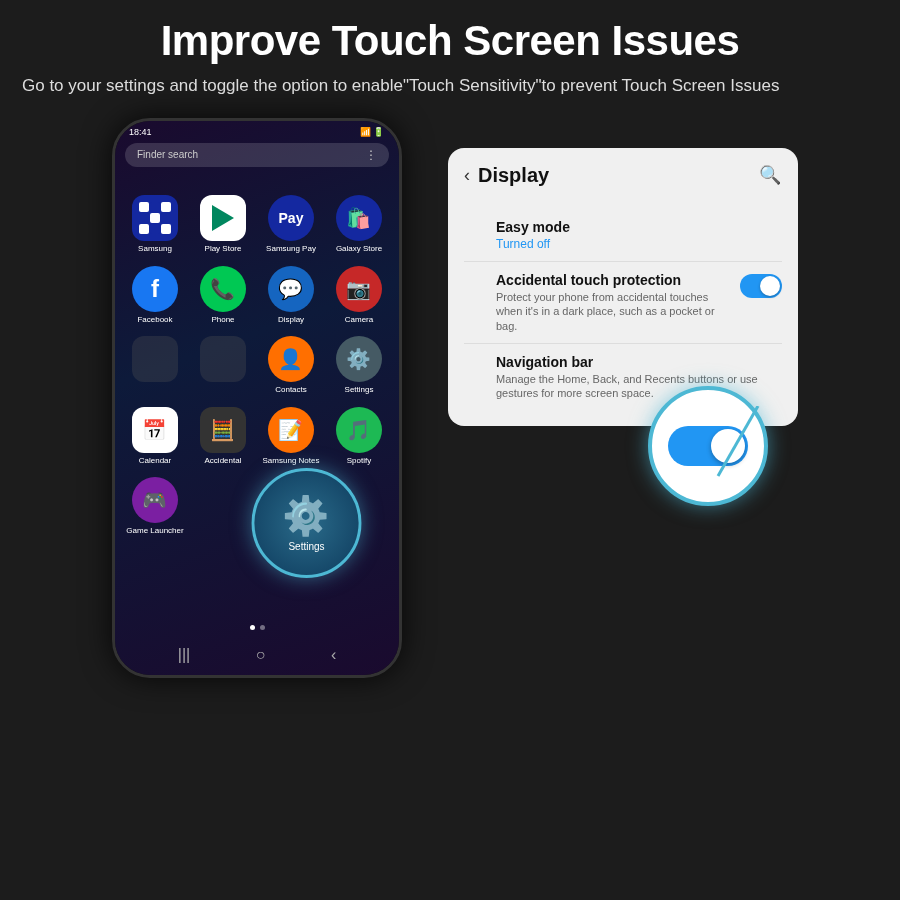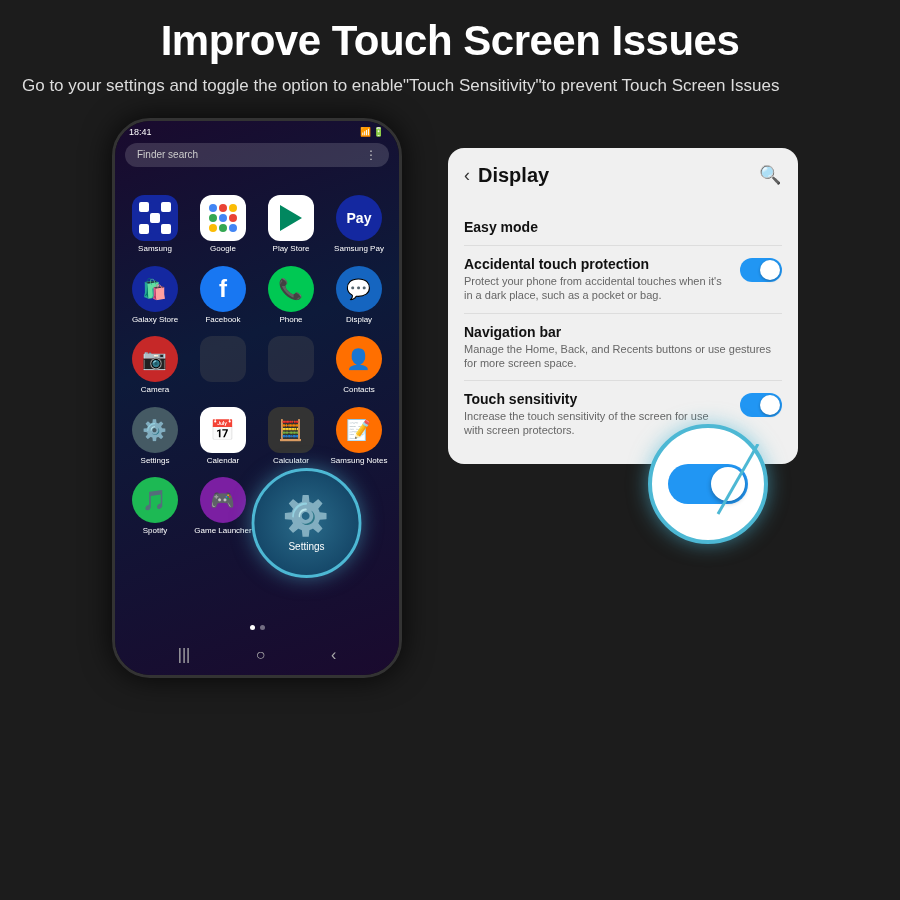--- a/index.html
+++ b/index.html
@@ -256,20 +256,21 @@
     }
 
     .setting-item:last-child {
       border-bottom: none;
     }
 
     .setting-item-row {
       display: flex;
       justify-content: space-between;
       align-items: flex-start;
+      margin-left: 32px;
     }
 
     .setting-info {
       flex: 1;
       padding-right: 10px;
     }
 
     .setting-name {
       font-size: 14px;
       font-weight: 600;
@@ -413,36 +414,20 @@
                     <div class="sblock" style="background:#fff;"></div>
                     <div class="sblock" style="background:#1428A0;"></div>
                   <div class="sblock" style="background:#fff;"></div>
                     <div class="sblock" style="background:#1428A0;"></div>
                     <div class="sblock" style="background:#fff;"></div>
                 </div>
               </div>
               <span class="app-label">Samsung</span>
             </div>
 
-            <div class="app-item">
-              <div class="app-icon icon-google">
-                <div class="google-dots">
-                  <div class="gdot" style="background:#4285F4;"></div>
-                    <div class="gdot" style="background:#EA4335;"></div>
-                    <div class="gdot" style="background:#FBBC05;"></div>
-                  <div class="gdot" style="background:#34A853;"></div>
-                    <div class="gdot" style="background:#4285F4;"></div>
-                    <div class="gdot" style="background:#EA4335;"></div>
-                  <div class="gdot" style="background:#FBBC05;"></div>
-                    <div class="gdot" style="background:#34A853;"></div>
-                    <div class="gdot" style="background:#4285F4;"></div>
-                </div>
-              </div>
-              <span class="app-label">Google</span>
-            </div>
 
 
             <div class="app-item">
               <div class="app-icon icon-playstore">
                 <div class="play-triangle"></div>
               </div>
               <span class="app-label">Play Store</span>
             </div>
 
             <div class="app-item">
@@ -490,21 +475,21 @@
             <div class="app-item">
               <div class="app-icon icon-settingsapp" style="font-size:20px;">⚙️</div>
               <span class="app-label">Settings</span>
             </div>
             <div class="app-item">
               <div class="app-icon icon-calendar" style="font-size:20px;background:#fff;">📅</div>
               <span class="app-label">Calendar</span>
             </div>
             <div class="app-item">
               <div class="app-icon icon-calculator" style="font-size:20px;">🧮</div>
-              <span class="app-label">Calculator</span>
+              <span class="app-label">Accidental</span>
             </div>
 
             <div class="app-item">
               <div class="app-icon icon-snotes" style="font-size:20px;">📝</div>
               <span class="app-label">Samsung Notes</span>
             </div>
             <div class="app-item">
               <div class="app-icon icon-spotify" style="font-size:20px;">🎵</div>
               <span class="app-label">Spotify</span>
             </div>
@@ -543,20 +528,21 @@
             <span class="back-arrow">‹</span>
             <span class="panel-title">Display</span>
           </div>
           <span class="search-icon-panel">🔍</span>
         </div>
 
         <div class="setting-item">
           <div class="setting-item-row">
             <div class="setting-info">
               <div class="setting-name">Easy mode</div>
+              <div class="setting-value">Turned off</div>
             </div>
           </div>
         </div>
 
         <div class="setting-item">
           <div class="setting-item-row">
             <div class="setting-info">
               <div class="setting-name">Accidental touch protection</div>
               <div class="setting-desc">Protect your phone from accidental touches when it's in a dark place, such as a pocket or bag.</div>
             </div>
@@ -568,31 +554,20 @@
 
         <div class="setting-item">
           <div class="setting-item-row">
             <div class="setting-info">
               <div class="setting-name">Navigation bar</div>
               <div class="setting-desc">Manage the Home, Back, and Recents buttons or use gestures for more screen space.</div>
             </div>
           </div>
         </div>
 
-        <div class="setting-item">
-          <div class="setting-item-row">
-            <div class="setting-info">
-              <div class="setting-name">Touch sensitivity</div>
-              <div class="setting-desc">Increase the touch sensitivity of the screen for use with screen protectors.</div>
-            </div>
-            <div class="toggle on">
-              <div class="toggle-thumb"></div>
-            </div>
-          </div>
-        </div>
 
       </div>
 
       <div class="toggle-magnified">
         <div class="toggle-large">
           <div class="toggle-large-thumb"></div>
         </div>
       </div>
 
       <svg style="position:absolute;bottom:-60px;right:20px;" width="120" height="80">

